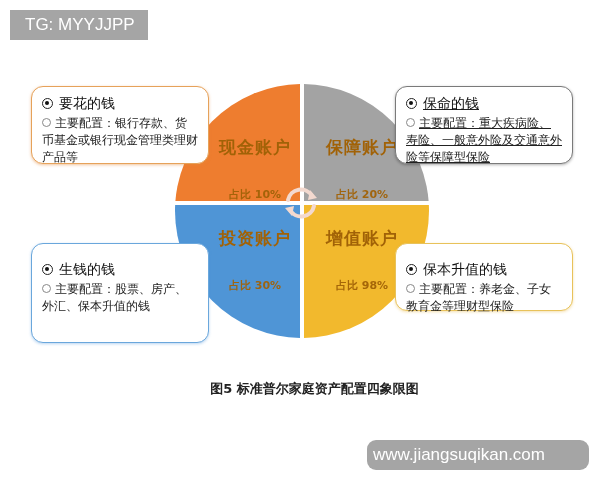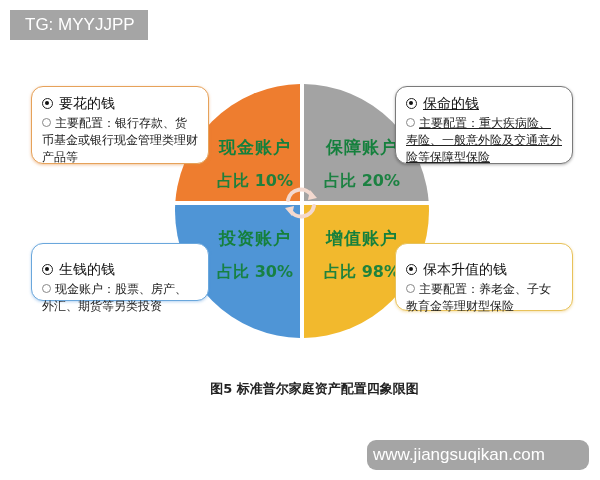--- a/index.html
+++ b/index.html
@@ -13,35 +13,35 @@
   .quad-inner { position:absolute; width:254px; height:254px; border-radius:50%; }
   .q-tl { left:175px; top:84px; width:125px; height:117px; }
   .q-tl .quad-inner { left:0; top:0; background:#ee7d2f; }
   .q-tr { left:304px; top:84px; width:126px; height:117px; }
   .q-tr .quad-inner { left:-129px; top:0; background:#a3a3a3; }
   .q-bl { left:175px; top:205px; width:125px; height:133px;text-decoration:underline; }
   .q-bl .quad-inner { left:0; top:-121px; background:#4f95d6; }
   .q-br { left:304px; top:205px; width:126px; height:133px; }
   .q-br .quad-inner { left:-129px; top:-121px; background:#f2b92d; }
 
-  .q-label { position:absolute; color:#15803d; text-align:center; font-weight:bold; }
+  .q-label { position:absolute; color:#a16207; text-align:center; font-weight:bold; }
   .q-title { font-size:17px; letter-spacing:1px; }
-  .q-pct { font-size:16px; margin-top:12px; opacity:0.95; }
+  .q-pct { font-size:11px; margin-top:28px; opacity:0.95; }
   .q-tl .q-label { left:30px; top:52px; width:100px; }
   .q-tr .q-label { left:8px; top:52px; width:100px; }
   .q-bl .q-label { left:30px; top:22px; width:100px; }
   .q-br .q-label { left:8px; top:22px; width:100px; }
 
   .cycle { position:absolute; left:280px; top:182px; width:42px; height:42px; }
 
   .card { position:absolute; background:#ffffff; border-radius:12px; box-sizing:border-box;
           padding:8px 10px 6px 10px; font-size:12px; color:#222; line-height:17px; }
   .card-tl { left:31px; top:86px; width:178px; height:78px; border:1.5px solid #e6a25a; box-shadow:0 1px 3px rgba(230,140,60,0.5); }
   .card-tr { left:395px; top:86px; width:178px; height:78px; border:1.5px solid #7a7a7a; box-shadow:0 1px 3px rgba(0,0,0,0.3);text-decoration:underline; }
-  .card-bl { left:31px; top:243px; width:178px; height:58px; border:1.5px solid #6aa7dc; box-shadow:0 1px 3px rgba(80,150,220,0.4); }
+  .card-bl { left:31px; top:243px; width:178px; height:100px; border:1.5px solid #6aa7dc; box-shadow:0 1px 3px rgba(80,150,220,0.4); }
   .card-br { left:395px; top:243px; width:178px; height:68px; border:1.5px solid #e8c25a; box-shadow:0 1px 3px rgba(230,180,60,0.4); }
   .card-bl, .card-br { padding-top:17px; }
   .card-title { font-size:14px; margin-bottom:3px; color:#111; }
   .bullet { display:inline-block; width:11px; height:11px; border:1.5px solid #222; border-radius:50%; position:relative; vertical-align:-1px; margin-right:6px; box-sizing:border-box; }
   .bullet::after { content:""; position:absolute; left:2px; top:2px; width:4px; height:4px; background:#111; border-radius:50%; }
   .ring { display:inline-block; width:9px; height:9px; border:1.5px solid #888; border-radius:50%; vertical-align:0px; margin-right:4px; box-sizing:border-box; }
 
   .caption { position:absolute; left:16px; width:597px; top:380px; text-align:center; font-size:13px; font-weight:bold; color:#222; }
 </style>
 </head>
@@ -88,21 +88,21 @@
 <div class="card card-tl">
   <div class="card-title"><span class="bullet"></span><span>要花的钱</span></div>
   <div><span class="ring"></span><span>主要配置：银行存款、货币基金或银行现金管理类理财产品等</span></div>
 </div>
 <div class="card card-tr">
   <div class="card-title"><span class="bullet"></span><span>保命的钱</span></div>
   <div><span class="ring"></span><span>主要配置：重大疾病险、寿险、一般意外险及交通意外险等保障型保险</span></div>
 </div>
 <div class="card card-bl">
   <div class="card-title"><span class="bullet"></span><span>生钱的钱</span></div>
-  <div><span class="ring"></span><span>现金账户：股票、房产、外汇、期货等另类投资</span></div>
+  <div><span class="ring"></span><span>主要配置：股票、房产、外汇、保本升值的钱</span></div>
 </div>
 <div class="card card-br">
   <div class="card-title"><span class="bullet"></span><span>保本升值的钱</span></div>
   <div><span class="ring"></span><span>主要配置：养老金、子女教育金等理财型保险</span></div>
 </div>
 
 <div class="caption">图5  标准普尔家庭资产配置四象限图</div>
 
 <div class="wm wm-br">www.jiangsuqikan.com</div>
 

